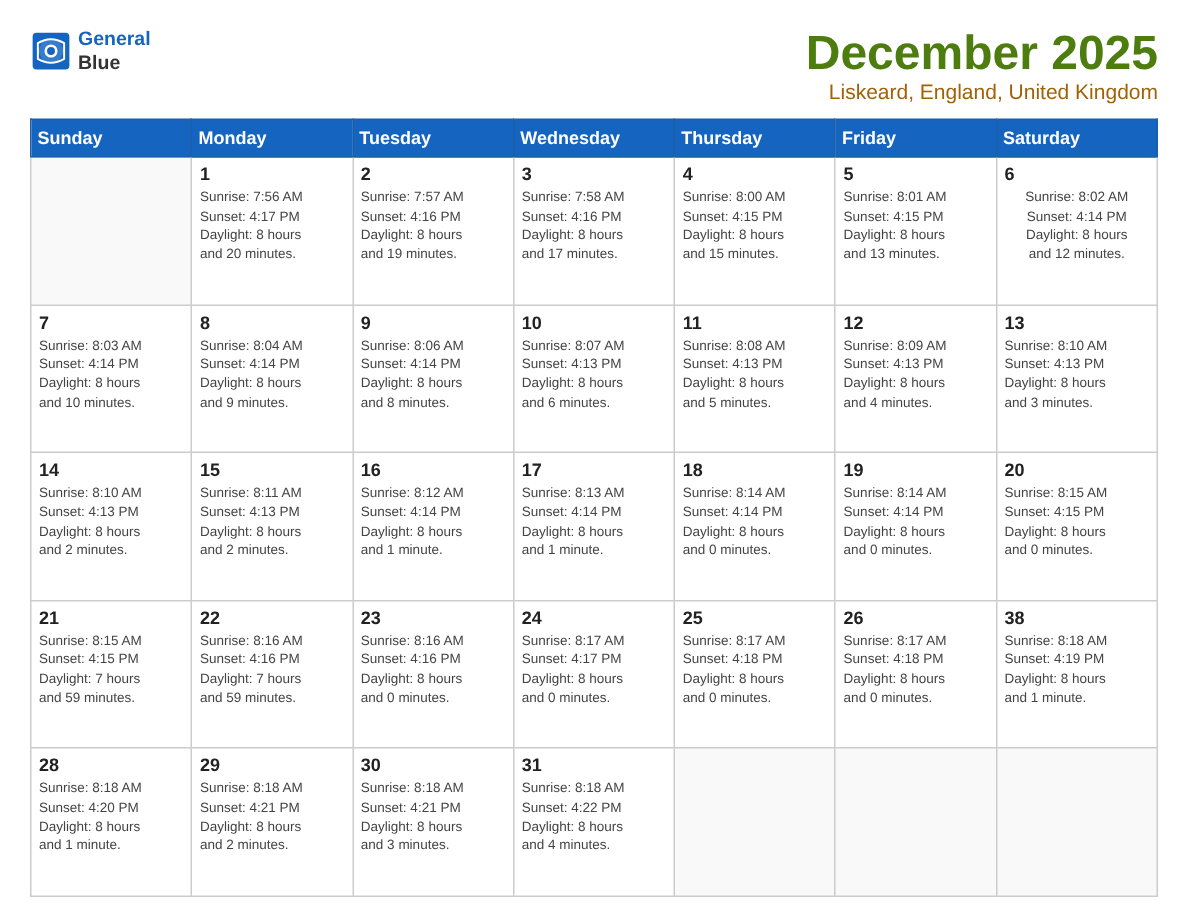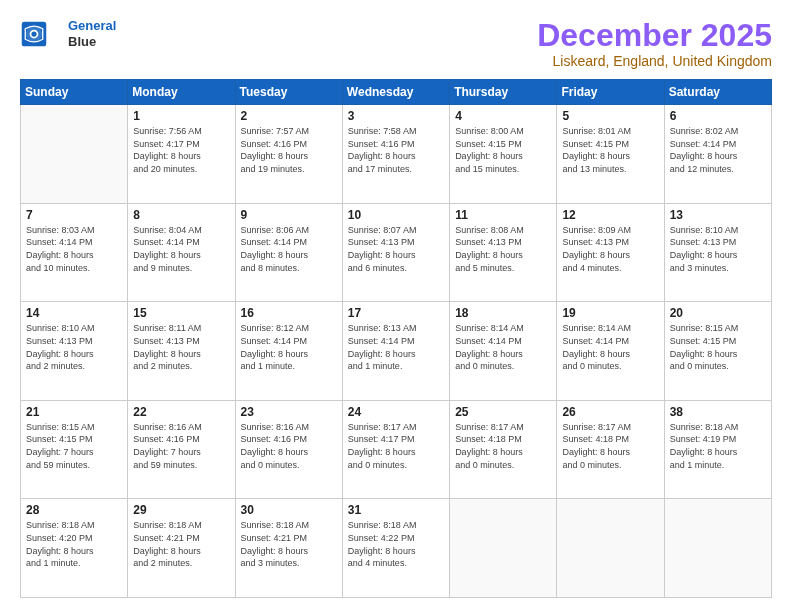--- a/index.html
+++ b/index.html
@@ -19,40 +19,40 @@
     }
     .header {
       display: flex;
       justify-content: space-between;
       align-items: flex-start;
       margin-bottom: 10px;
     }
     .logo {
       display: flex;
       align-items: center;
-      gap: 20px;
+      gap: 4px;
     }
     .logo-text {
       font-size: 13px;
       font-weight: bold;
       color: #333;
       line-height: 1.2;
     }
     .logo-text .blue { color: #1565c0; }
     .logo-icon {
       width: 28px;
       height: 28px;
     }
     .title-area {
       text-align: right;
     }
     .main-title {
       font-size: 32px;
       font-weight: bold;
-      color: #8b5cf6;
+      color: #4d7c0f;
       line-height: 1.1;
     }
     .subtitle {
       font-size: 14px;
       color: #a16207;
     }
     .calendar {
       flex: 1;
       border: 1px solid #ccc;
       border-collapse: collapse;
@@ -161,21 +161,21 @@
           </td>
           <td>
             <span class="day-number">5</span>
             <div class="day-info" style="white-space: pre-line;">Sunrise: 8:01 AM
 Sunset: 4:15 PM
 Daylight: 8 hours
 and 13 minutes.</div>
           </td>
           <td>
             <span class="day-number">6</span>
-            <div class="day-info" style="white-space: pre-line;">Sunrise: 8:02 AM
+            <div class="day-info" style="white-space: pre-line; text-align: center;">Sunrise: 8:02 AM
 Sunset: 4:14 PM
 Daylight: 8 hours
 and 12 minutes.</div>
           </td>
         </tr>
         <tr>
           <td>
             <span class="day-number">7</span>
             <div class="day-info" style="white-space: pre-line;">Sunrise: 8:03 AM
 Sunset: 4:14 PM

